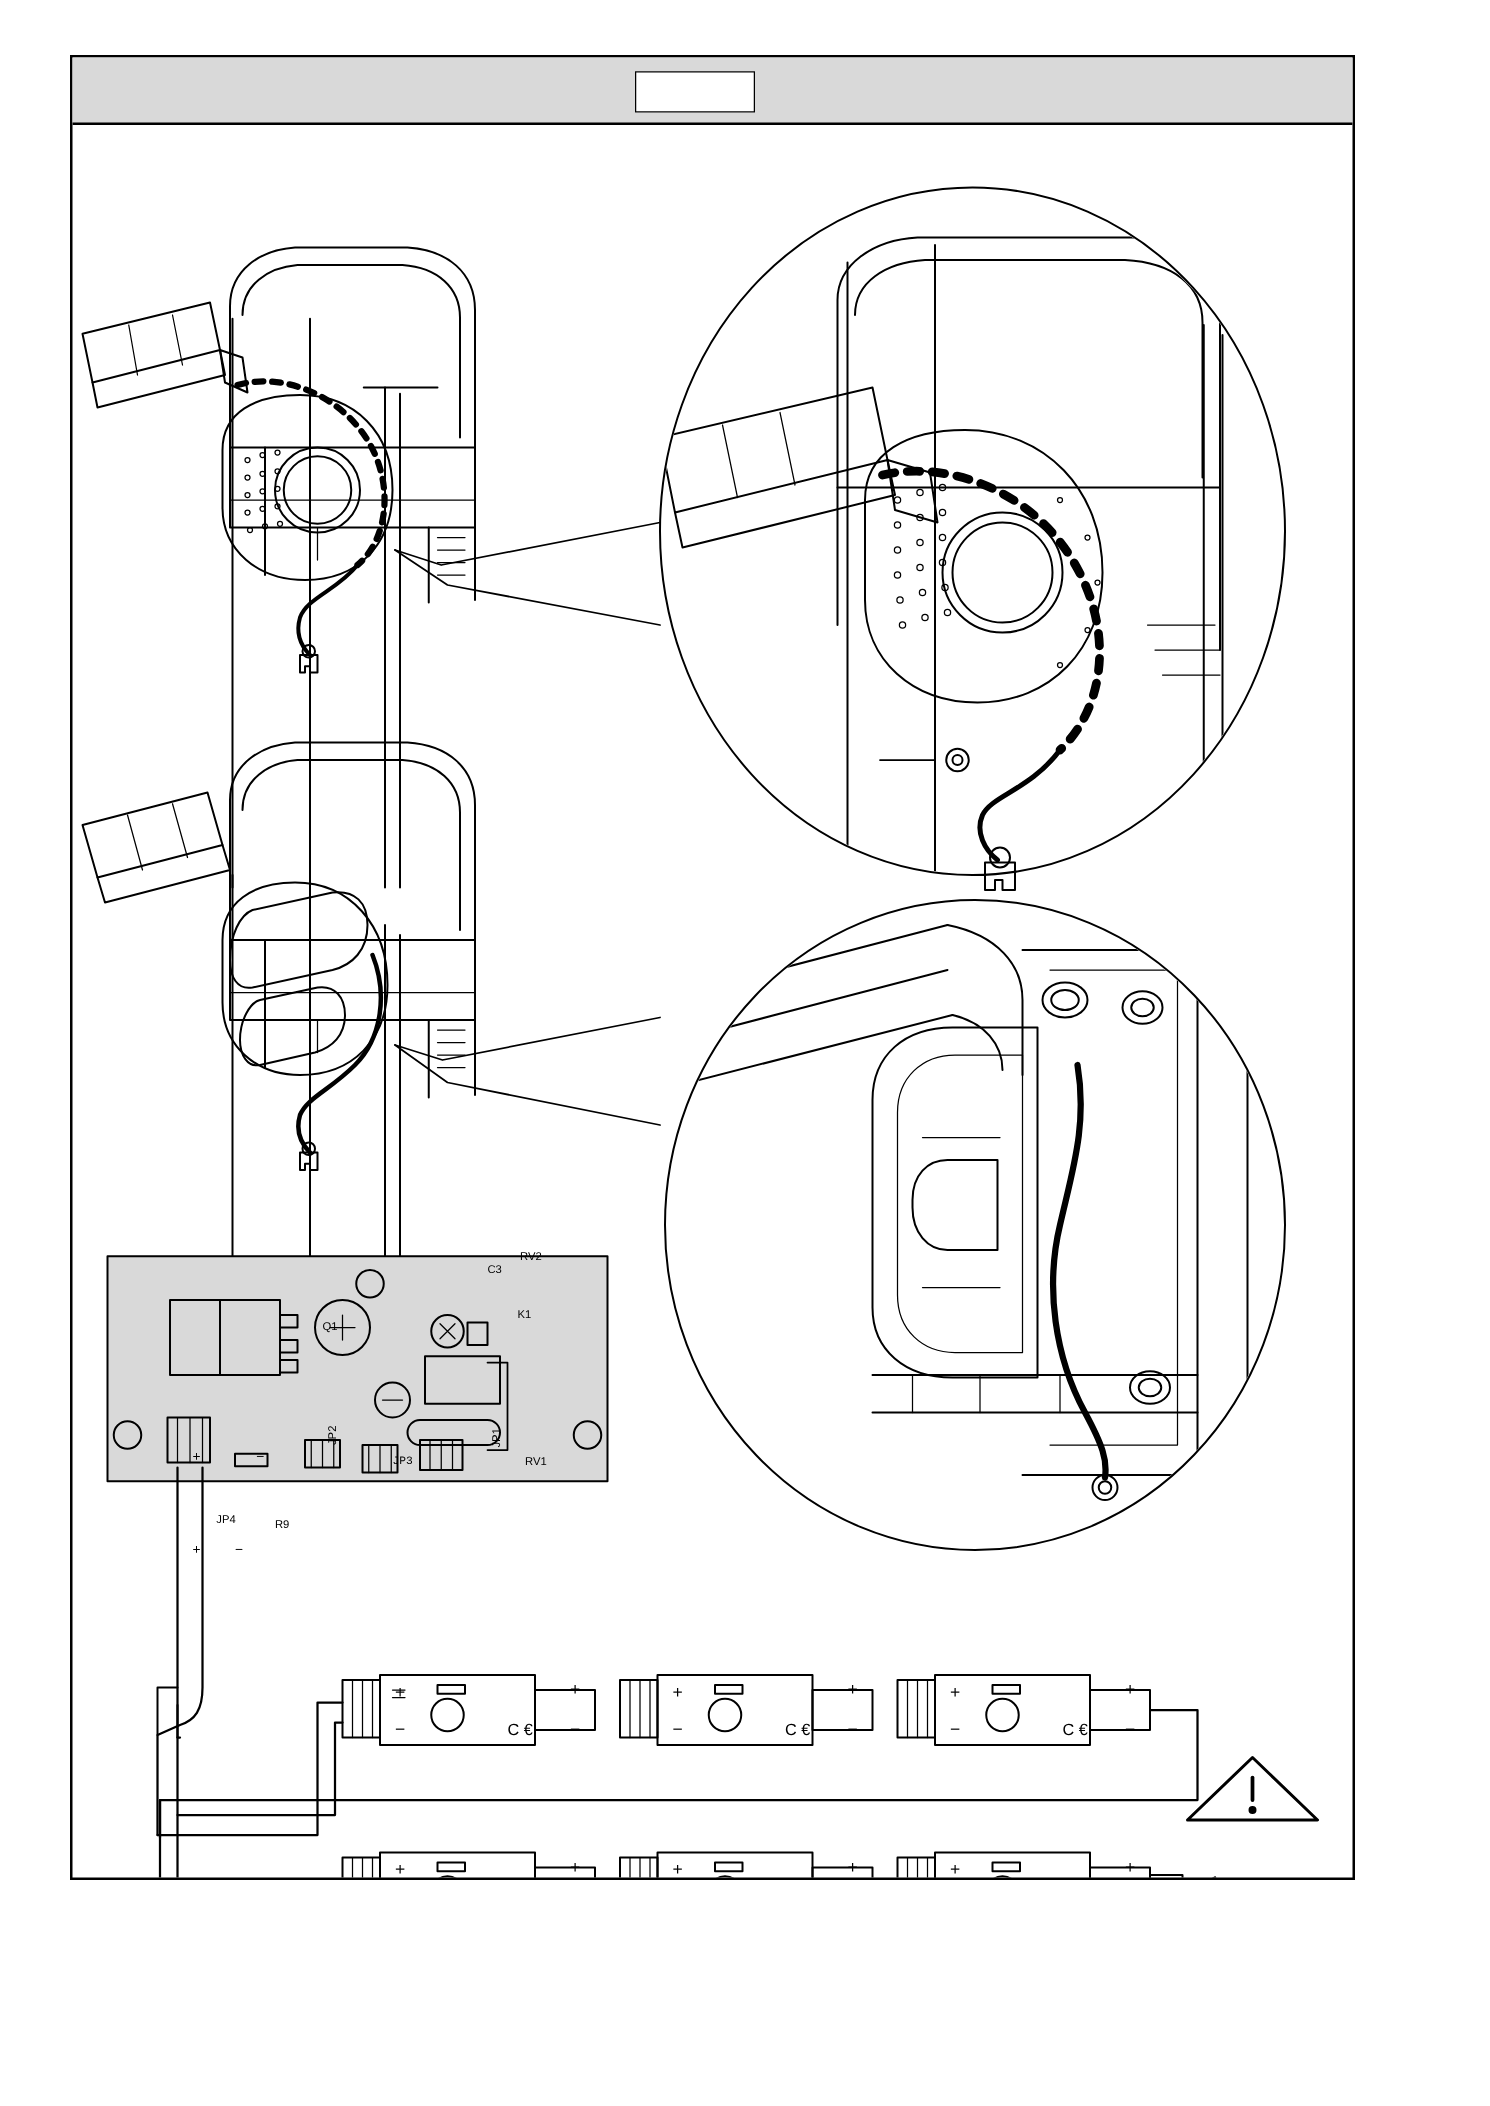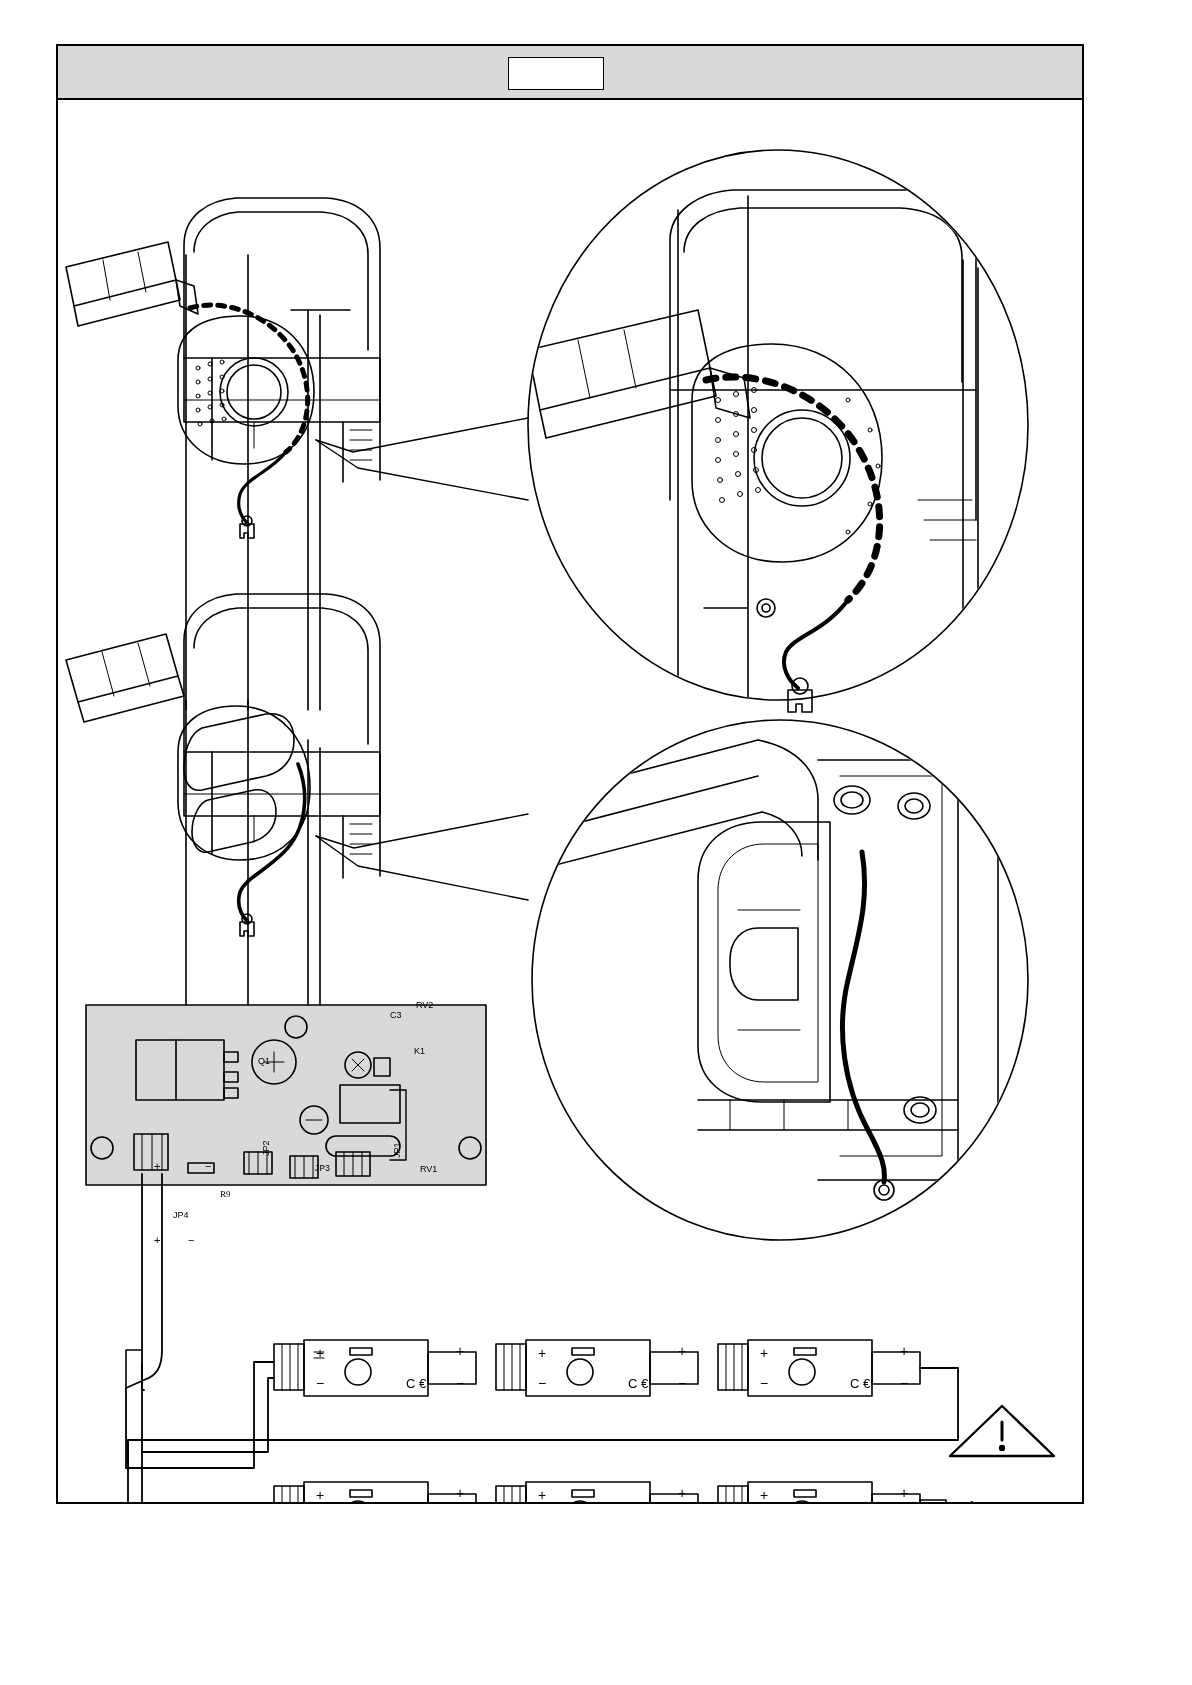--- a/index.html
+++ b/index.html
@@ -367,21 +367,21 @@
 
         </g>
       </svg>
     </div>
 
     <span class="lbl-sm" style="left:200px;top:1010px;">Q1</span>
     <span class="lbl-sm" style="left:332px;top:964px;">C3</span>
     <span class="lbl-sm" style="left:358px;top:954px;text-align:right;">RV2</span>
     <span class="lbl-sm" style="left:356px;top:1000px;text-align:center;">K1</span>
     <span class="lbl-sm" style="left:362px;top:1090px;margin-top:28px;">RV1</span>
-    <span class="lbl-sm" style="left:162px;top:1143px;font-family:Liberation Serif, serif;">R9</span>
+    <span class="lbl-sm" style="left:162px;top:1168px;">R9</span>
     <span class="lbl-sm" style="left:115px;top:1164px;">JP4</span>
     <span class="lbl-sm" style="left:203px;top:1110px;transform:rotate(-90deg);transform-origin:left top;">JP2</span>
     <span class="lbl-sm" style="left:256px;top:1118px;font-family:Liberation Mono, monospace;">JP3</span>
     <span class="lbl-sm" style="left:334px;top:1112px;transform:rotate(-90deg);transform-origin:left top;">JP1</span>
     <span class="lbl" style="left:96px;top:1114px;">+</span>
     <span class="lbl" style="left:147px;top:1114px;">−</span>
     <span class="lbl" style="left:96px;top:1188px;">+</span>
     <span class="lbl" style="left:130px;top:1188px;">−</span>
 
   </div>

